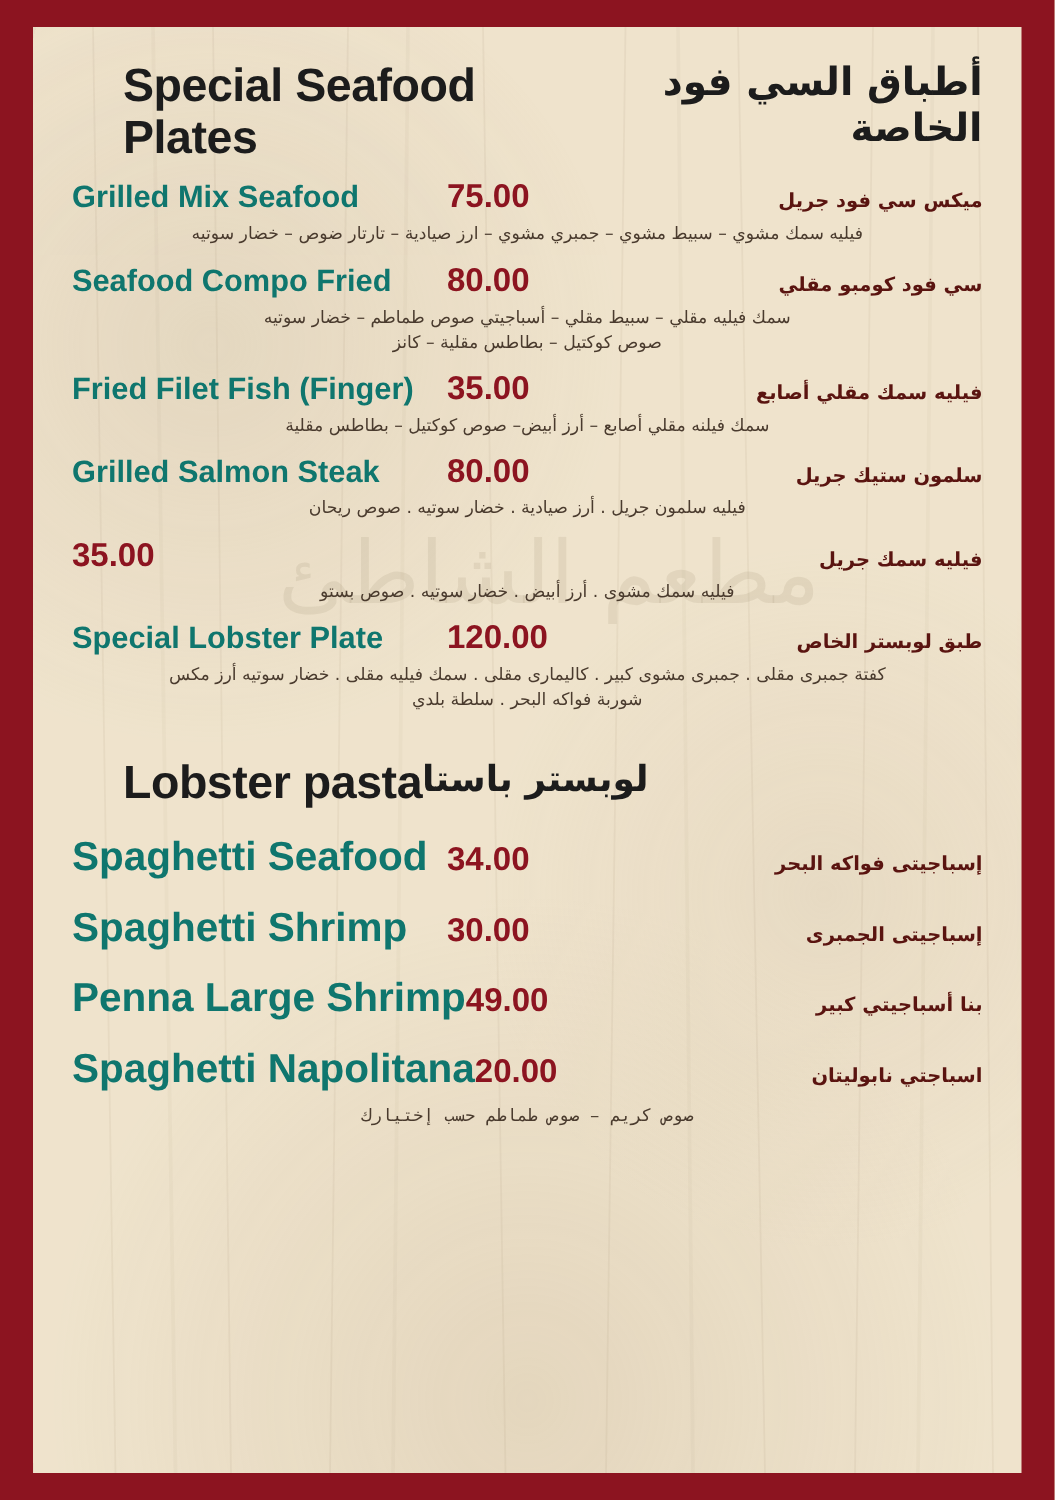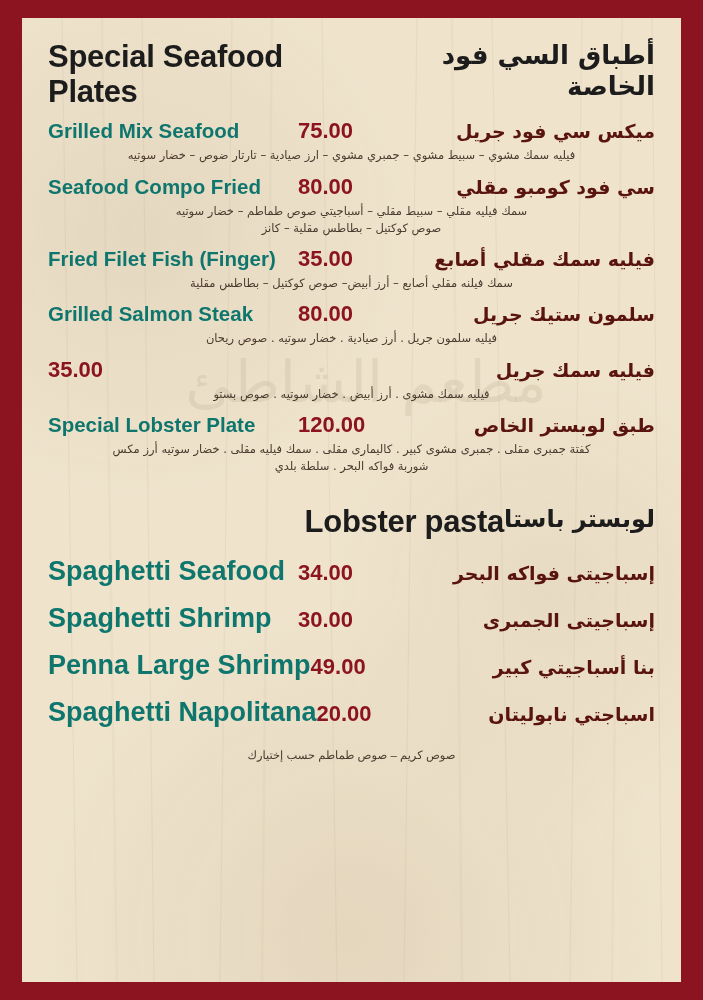--- a/index.html
+++ b/index.html
@@ -56,22 +56,23 @@
     font-family: "DejaVu Sans", sans-serif;
   }
   .content {
     position: relative;
     padding: 22px 26px 0 26px;
   }
 
   .section-head {
     display: flex;
     align-items: flex-start;
-    justify-content: flex-end;
+    justify-content: flex-start;
     margin-bottom: 6px;
+    margin-left: 34px;
   }
   .section-title-en {
     font-size: 31px;
     font-weight: bold;
     color: #1c1c1c;
     line-height: 1.12;
     max-width: 330px;
     letter-spacing: -0.3px;
   }
   .section-title-ar {
@@ -106,21 +107,21 @@
   }
   .item-price {
     font-size: 22px;
     font-weight: bold;
     color: #8c1420;
     flex: 0 0 auto;
     text-align: left;
     min-width: 92px;
   }
   .item-ar {
-    font-size: 19px;
+    font-size: 13px;
     font-weight: bold;
     color: #5a1410;
     direction: rtl;
     text-align: right;
     flex: 1 1 auto;
     white-space: nowrap;
     font-family: "DejaVu Sans", sans-serif;
   }
   .item-desc {
     font-size: 11.5px;
@@ -137,22 +138,22 @@
   }
   .pasta .item {
     margin-top: 16px;
   }
   .pasta .item-en { font-size: 27px; }
   .closing-note {
     font-size: 11.5px;
     color: #4a3b2e;
     direction: rtl;
     text-align: center;
-    margin-top: 20px;
-    font-family: Liberation Sans, sans-serif;
+    margin-top: 8px;
+    font-family: Liberation Mono, monospace;
   }
 </style>
 </head>
 <body>
 
 <div class="menu-frame">
   <div class="texture"></div>
   <svg class="streaks" viewBox="0 0 659 964" preserveAspectRatio="none">
     <g stroke="rgba(150,128,100,0.18)" stroke-width="1.2" fill="none">
       <path d="M40 0 L55 964"></path>

